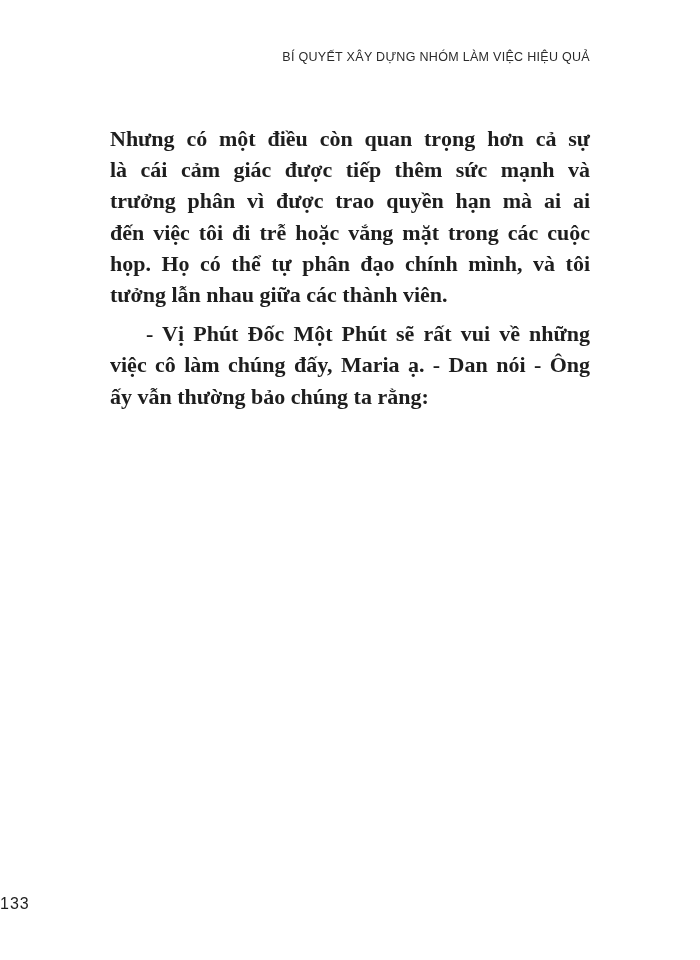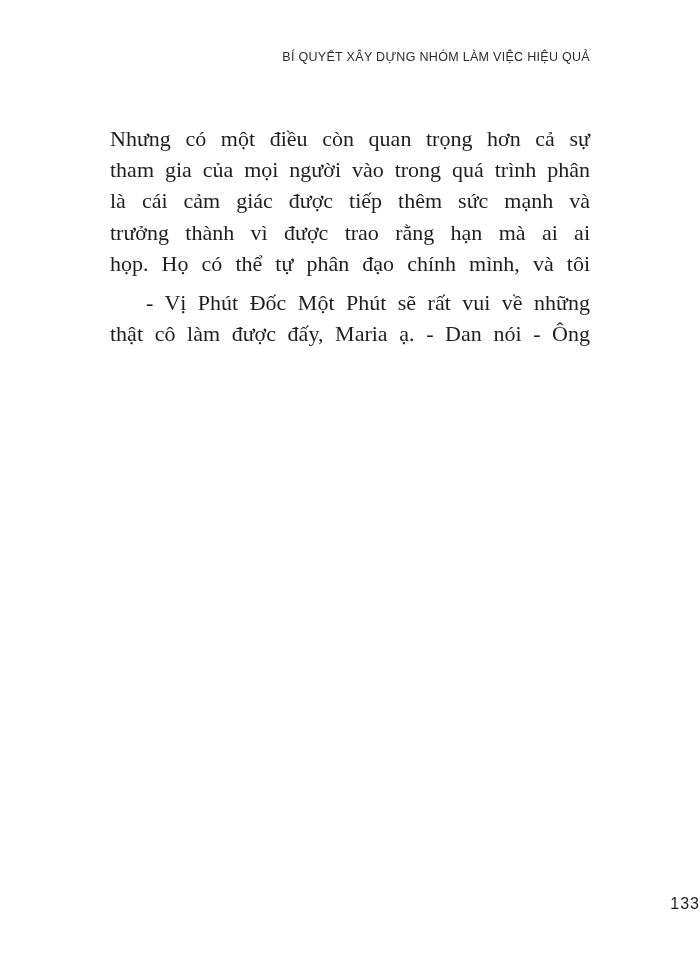--- a/index.html
+++ b/index.html
@@ -10,40 +10,42 @@
     font-size: 12.5px; letter-spacing: 0.3px; color: #2a2a2a;
   }
   .body-text {
     position: absolute; top: 123px; left: 110px; width: 480px;
     font-family: "Liberation Serif", serif;
     font-size: 22px; line-height: 31.2px; color: #1e1e1e;
     text-align: justify;
   }
   .body-text p { margin: 0; text-align-last: left; }
   .body-text p.first { margin-bottom: 8px; }
-  .line { display: block; text-align: justify; text-align-last: justify; }
+  .line { display: block; text-align: justify; text-align-last: justify; font-weight: bold; }
   .line.last { text-align-last: left; }
   .page-number {
-    position: absolute; top: 895px; left: 0; width: 700px; text-align: right;
+    position: absolute; top: 895px; left: 0; width: 700px; text-align: left;
     font-family: "Liberation Sans", sans-serif; font-size: 16px; color: #1e1e1e;
     letter-spacing: 1px;
   }
 </style>
 </head>
 <body>
 
 <div class="running-header">BÍ QUYẾT XÂY DỰNG NHÓM LÀM VIỆC HIỆU QUẢ</div>
 
 <div class="body-text">
   <p class="first">
     <span class="line">Nhưng có một điều còn quan trọng hơn cả sự</span>
-    <span class="line">tham gia của mọi người vào trong quá trình phân</span>
     <span class="line">là cái cảm giác được tiếp thêm sức mạnh và</span>
-    <span class="line">trưởng thành vì được trao rằng hạn mà ai ai</span>
+    <span class="line">trưởng phân vì được trao quyền hạn mà ai ai</span>
+    <span class="line">đến việc tôi đi trễ hoặc vắng mặt trong các cuộc</span>
     <span class="line">họp. Họ có thể tự phân đạo chính mình, và tôi</span>
+    <span class="line last">tưởng lẫn nhau giữa các thành viên.</span>
   </p>
   <p>
     <span class="line" style="padding-left:36px">- Vị Phút Đốc Một Phút sẽ rất vui về những</span>
-    <span class="line">thật cô làm được đấy, Maria ạ. - Dan nói - Ông</span>
+    <span class="line">việc cô làm chúng đấy, Maria ạ. - Dan nói - Ông</span>
+    <span class="line last">ấy vẫn thường bảo chúng ta rằng:</span>
   </p>
 </div>
 
 <div class="page-number">133</div>
 
 </body></html>

